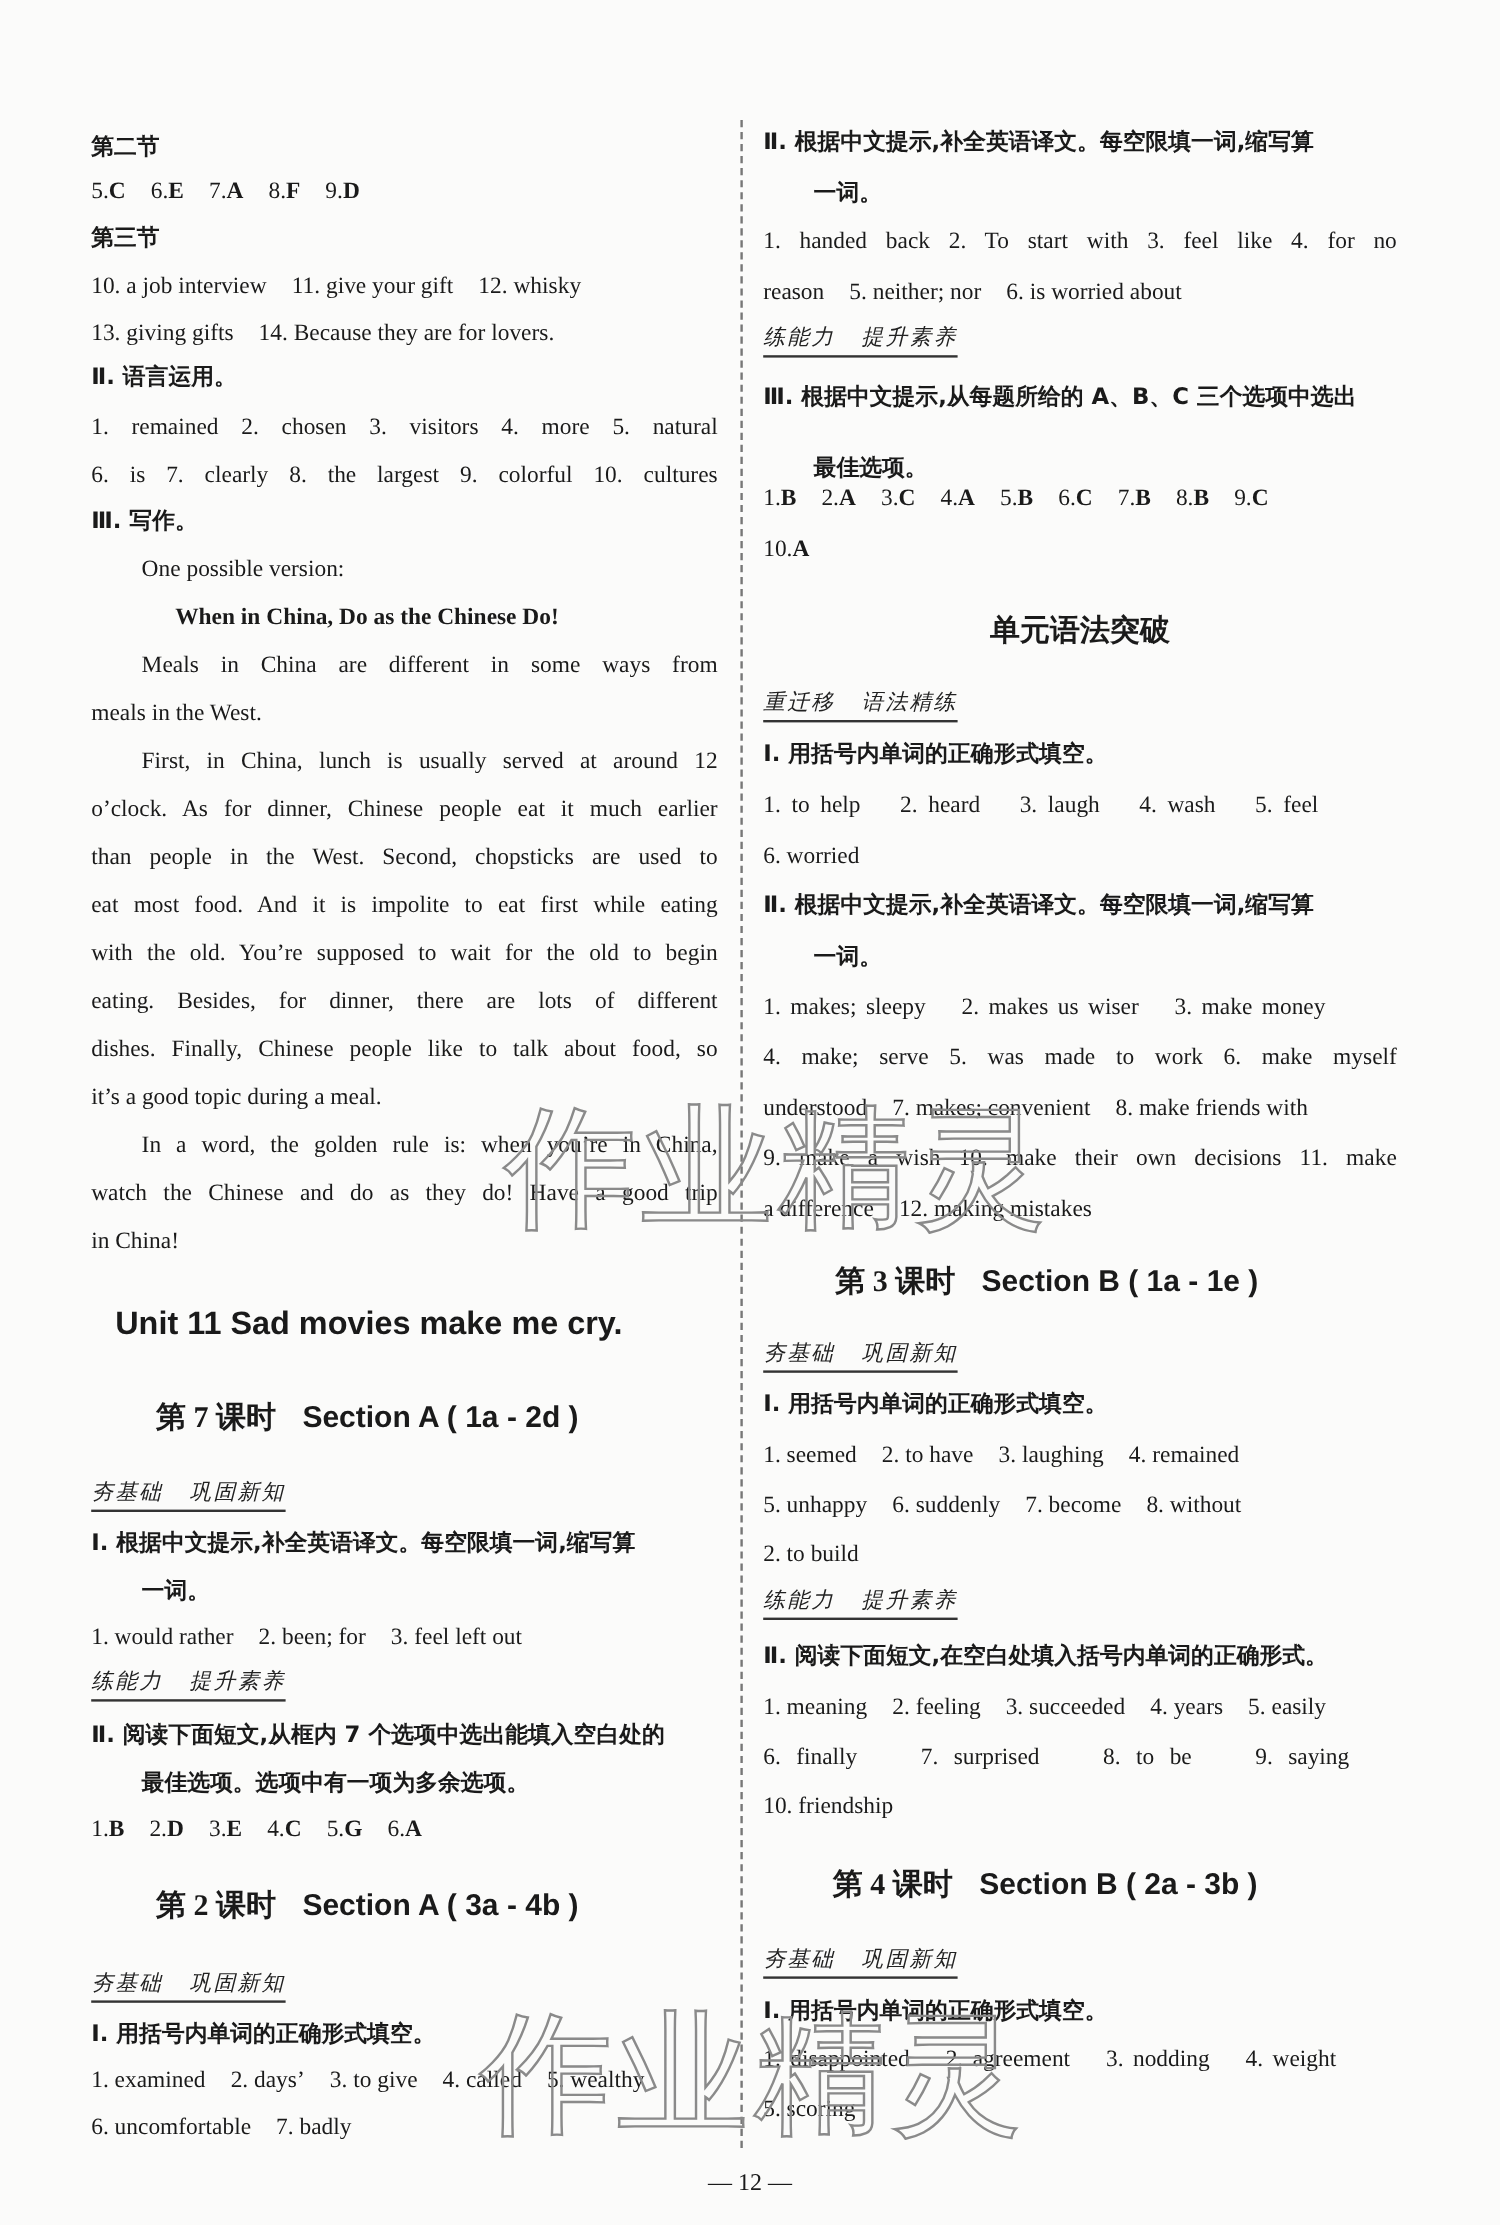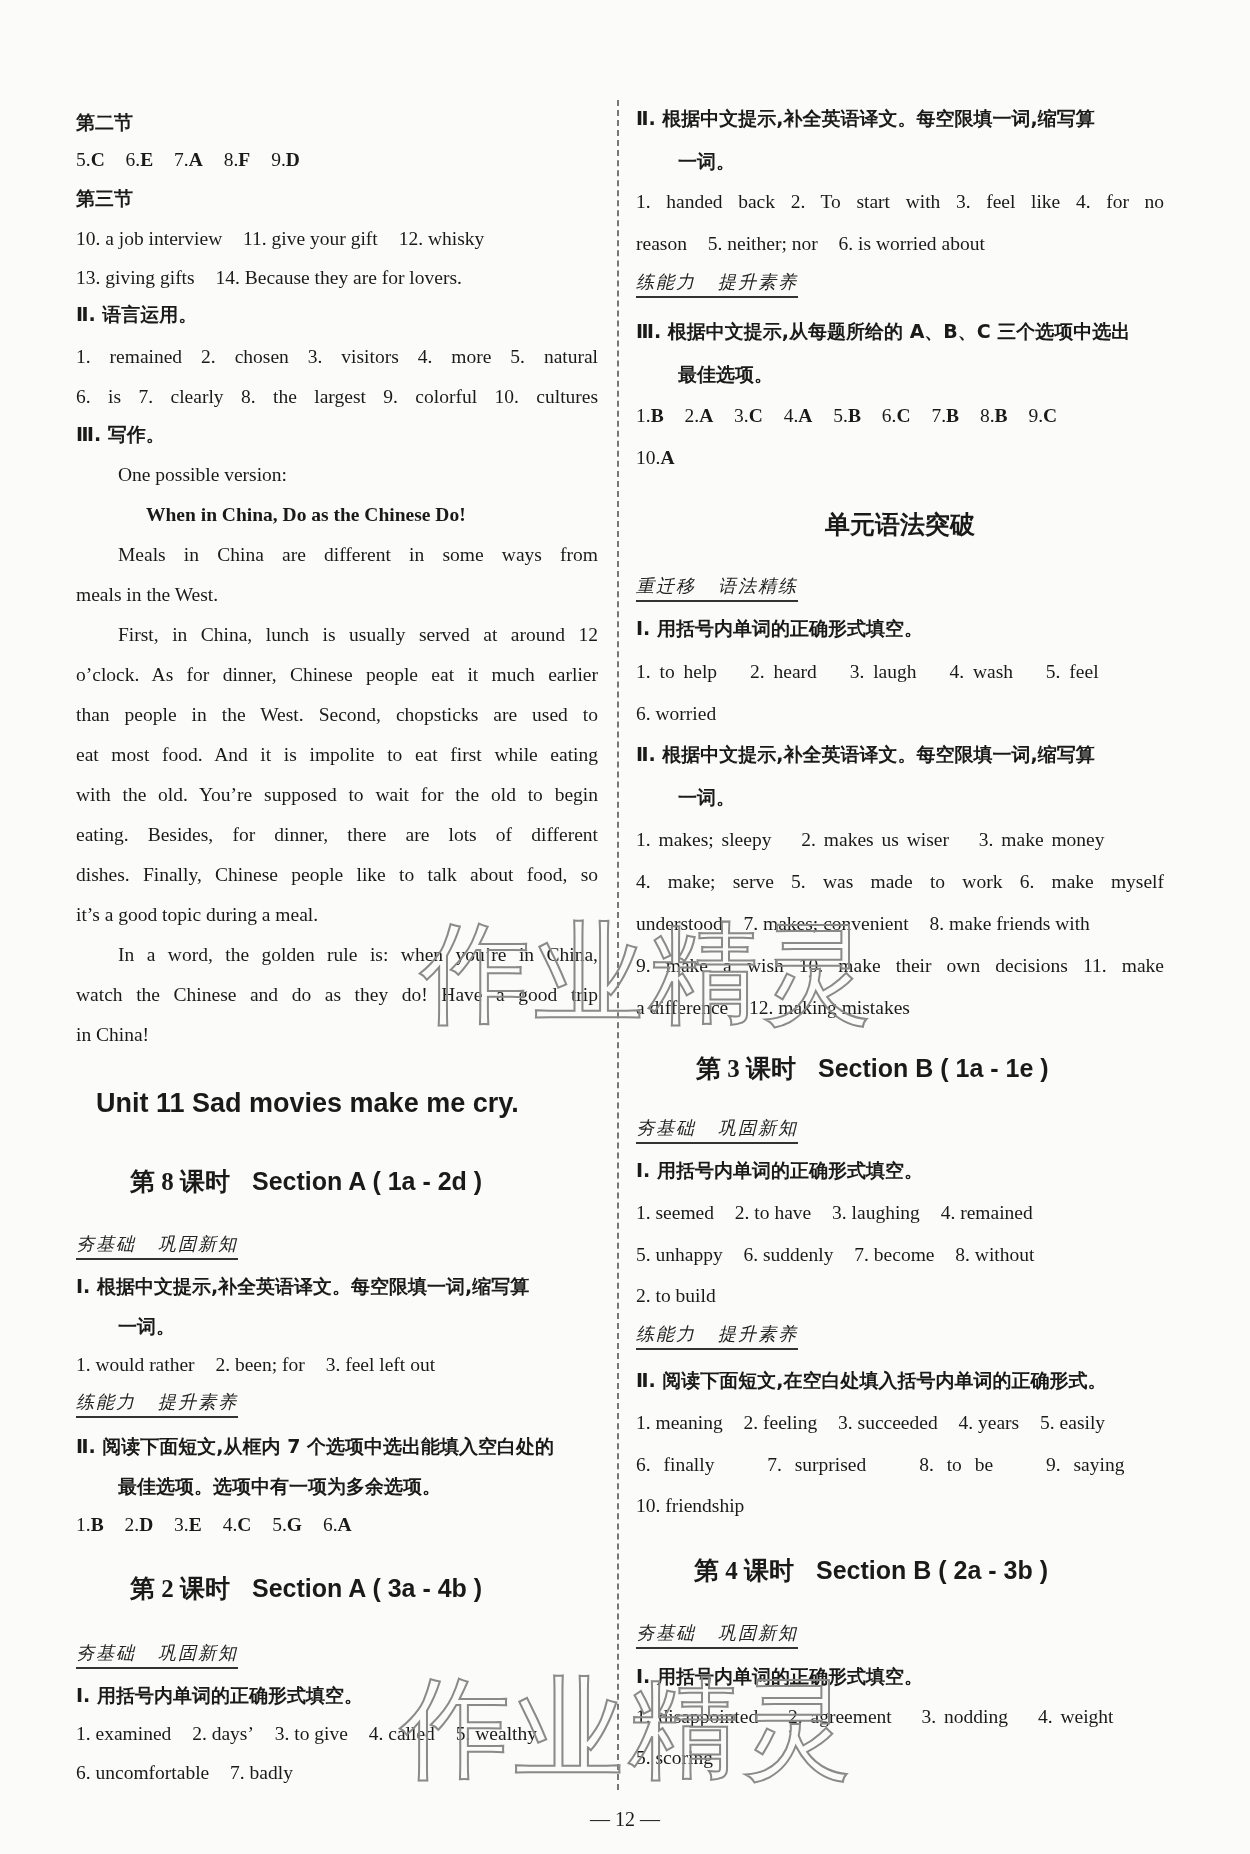--- a/index.html
+++ b/index.html
@@ -95,21 +95,21 @@
   <div class="line just" style="top:823px">eating. Besides, for dinner, there are lots of different</div>
   <div class="line just" style="top:863px">dishes. Finally, Chinese people like to talk about food, so</div>
   <div class="line" style="top:903px">it’s a good topic during a meal.</div>
   <div class="line just para-first" style="top:943px">In a word, the golden rule is: when you’re in China,</div>
   <div class="line just" style="top:983px">watch the Chinese and do as they do! Have a good trip</div>
   <div class="line" style="top:1023px">in China!</div>
 
   <div class="line unit-title" style="top:1087px">Unit 11   Sad movies make me cry.</div>
 
   <div class="line lesson-title" style="top:1166px; left:54px">
-    <span class="cn">第 8 课时</span><span>Section A ( 1a - 2d )</span>
+    <span class="cn">第 7 课时</span><span>Section A ( 1a - 2d )</span>
   </div>
   <div class="line subhead" style="top:1232px">
     <span>夯基础</span><span>巩固新知</span>
   </div>
   <div class="line cjk" style="top:1274px">Ⅰ. 根据中文提示,补全英语译文。每空限填一词,缩写算</div>
   <div class="line cjk indent" style="top:1314px">一词。</div>
   <div class="line" style="top:1353px">
     <span class="ans">1. would rather</span>
     <span class="ans">2. been; for</span>
     <span class="ans">3. feel left out</span>
@@ -156,21 +156,21 @@
   </div>
   <div class="line" style="top:232px">
     <span class="ans">reason</span>
     <span class="ans">5. neither; nor</span>
     <span class="ans">6. is worried about</span>
   </div>
   <div class="line subhead" style="top:270px">
     <span>练能力</span><span>提升素养</span>
   </div>
   <div class="line cjk" style="top:319px">Ⅲ. 根据中文提示,从每题所给的 A、B、C 三个选项中选出</div>
-  <div class="line cjk indent" style="top:362px">最佳选项。</div>
+  <div class="line cjk indent" style="top:378px">最佳选项。</div>
   <div class="line" style="top:404px">
     <span class="ans"><span>1.</span><b>B</b></span>
     <span class="ans"><span>2.</span><b>A</b></span>
     <span class="ans"><span>3.</span><b>C</b></span>
     <span class="ans"><span>4.</span><b>A</b></span>
     <span class="ans"><span>5.</span><b>B</b></span>
     <span class="ans"><span>6.</span><b>C</b></span>
     <span class="ans"><span>7.</span><b>B</b></span>
     <span class="ans"><span>8.</span><b>B</b></span>
     <span class="ans"><span>9.</span><b>C</b></span>

